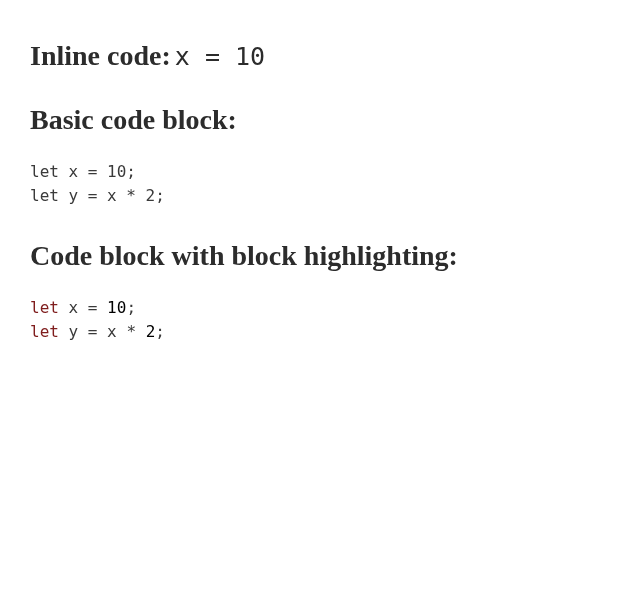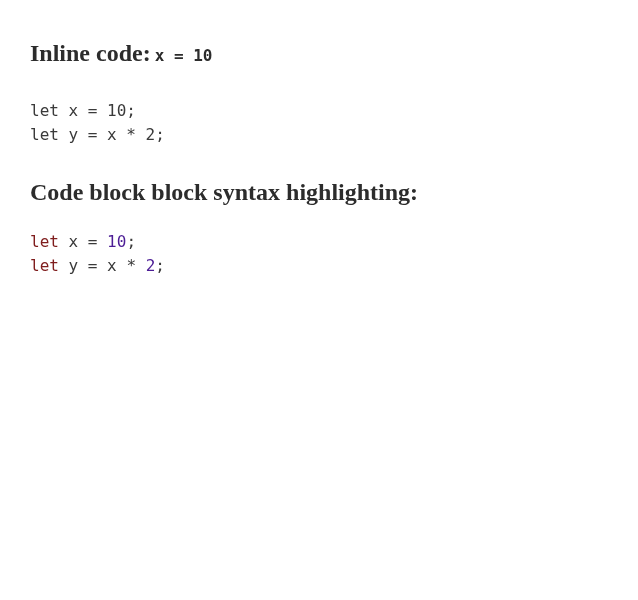--- a/index.html
+++ b/index.html
@@ -13,58 +13,59 @@
       font-family: Georgia, 'Times New Roman', serif;
       color: #2c2c2c;
       width: 638px;
       height: 600px;
     }
     .section {
       margin-bottom: 32px;
     }
     .heading {
       font-weight: bold;
-      font-size: 24px;
+      font-size: 28px;
       display: inline;
     }
     .inline-code {
       font-family: 'Menlo', 'Monaco', 'Consolas', monospace;
-      font-size: 16px;
-      font-weight: bold;
+      font-size: 25px;
+      font-weight: normal;
     }
     .code-block {
       font-family: 'Menlo', 'Monaco', 'Consolas', monospace;
       font-size: 16px;
       line-height: 1.5;
       margin-top: 24px;
       white-space: pre;
       color: #3a3a3a;
     }
     .hl-keyword {
       color: #7f1d1d;
     }
     .hl-number {
-      color: #4c1d95;
+      color: #000000;
     }
     .hl-punct {
       color: #3a3a3a;
     }
     .hl-ident {
       color: #3a3a3a;
     }
   </style>
 </head>
 <body>
 
 <div class="section">
   <span class="heading">Inline code:</span>
   <span> </span>
   <span class="inline-code">x = 10</span>
 </div>
 
 <div class="section">
+  <div class="heading">Basic code block:</div>
   <div class="code-block" id="basic-block"><div>let x = 10;</div><div>let y = x * 2;</div></div>
 </div>
 
 <div class="section">
-  <div class="heading">Code block block syntax highlighting:</div>
+  <div class="heading">Code block with block highlighting:</div>
   <div class="code-block" id="hl-block"><div><span class="hl-keyword">let</span><span> </span><span class="hl-ident">x</span><span> </span><span class="hl-punct">=</span><span> </span><span class="hl-number">10</span><span class="hl-punct">;</span></div><div><span class="hl-keyword">let</span><span> </span><span class="hl-ident">y</span><span> </span><span class="hl-punct">=</span><span> </span><span class="hl-ident">x</span><span> </span><span class="hl-punct">*</span><span> </span><span class="hl-number">2</span><span class="hl-punct">;</span></div></div>
 </div>
 
 </body></html>

